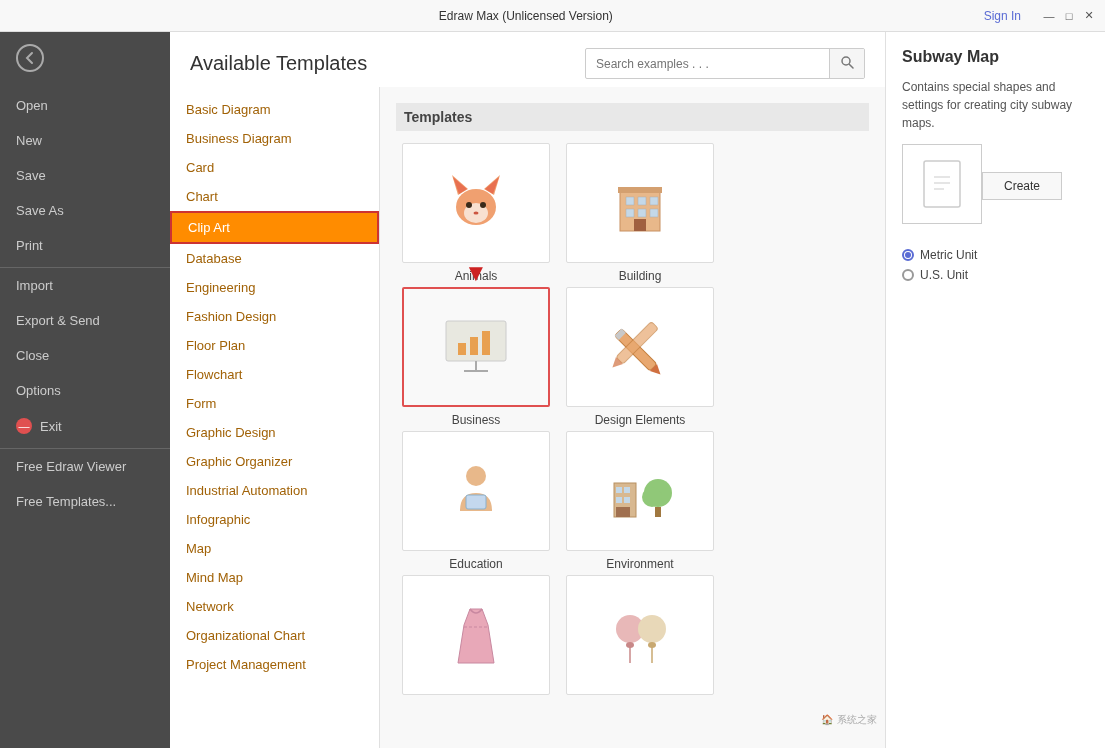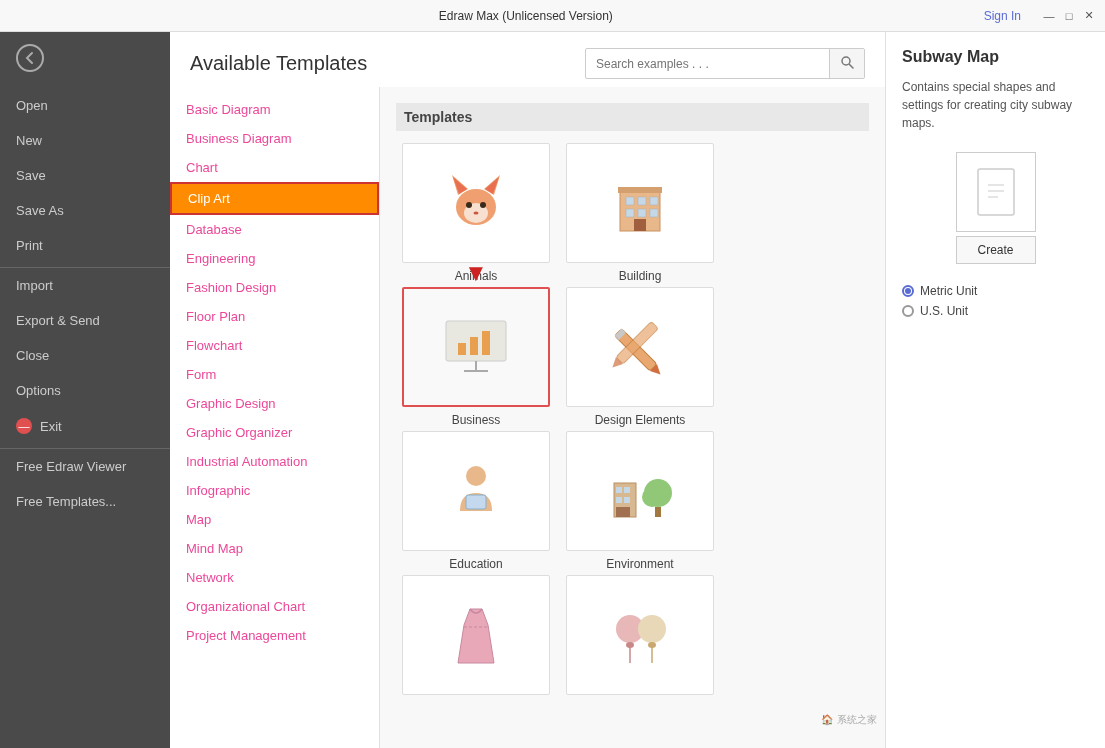--- a/index.html
+++ b/index.html
@@ -126,21 +126,21 @@
       padding: 8px 0;
       position: relative;
     }
     .category-list::-webkit-scrollbar { width: 6px; }
     .category-list::-webkit-scrollbar-track { background: #f5f5f5; }
     .category-list::-webkit-scrollbar-thumb { background: #ccc; border-radius: 3px; }
 
     .category-item {
       padding: 7px 16px;
       cursor: pointer;
-      color: #ec4899;
+      color: #a16207;
       font-size: 13px;
     }
     .category-item.active { background: #ff8c00; color: white; }
     .category-item.highlighted {
       border: 2px solid #e05050;
     }
 
     
     .templates-panel {
       flex: 1;
@@ -208,23 +208,23 @@
       padding: 16px;
       display: flex;
       flex-direction: column;
       gap: 12px;
     }
     .right-panel-title { font-size: 16px; font-weight: 600; color: #333; }
     .right-panel-desc { font-size: 12px; color: #555; line-height: 1.5; }
 
     .create-btn-container {
       display: flex;
-      flex-direction: column;
-      align-items: center;
-      margin-top: 8px;
+      flex-direction: row;
+      align-items: center;
+      margin-top: 0;
     }
     .create-thumb {
       width: 80px; height: 80px;
       border: 1px solid #ccc;
       background: white;
       display: flex; align-items: center; justify-content: center;
       margin-bottom: 4px;
     }
     .create-btn {
       width: 80px;
@@ -341,20 +341,21 @@
             </svg>
         </button>
       </div>
     </div>
 
     <div class="center-body">
 
       <div class="category-list">
         <div class="category-item">Basic Diagram</div>
         <div class="category-item">Business Diagram</div>
+        <div class="category-item">Card</div>
         <div class="category-item">Chart</div>
         <div class="category-item active highlighted" style="border:2px solid #cc3333;background:#ff8c00;color:white;">Clip Art</div>
         <div class="category-item">Database</div>
         <div class="category-item">Engineering</div>
         <div class="category-item">Fashion Design</div>
         <div class="category-item">Floor Plan</div>
         <div class="category-item">Flowchart</div>
         <div class="category-item">Form</div>
         <div class="category-item">Graphic Design</div>
         <div class="category-item">Graphic Organizer</div>

